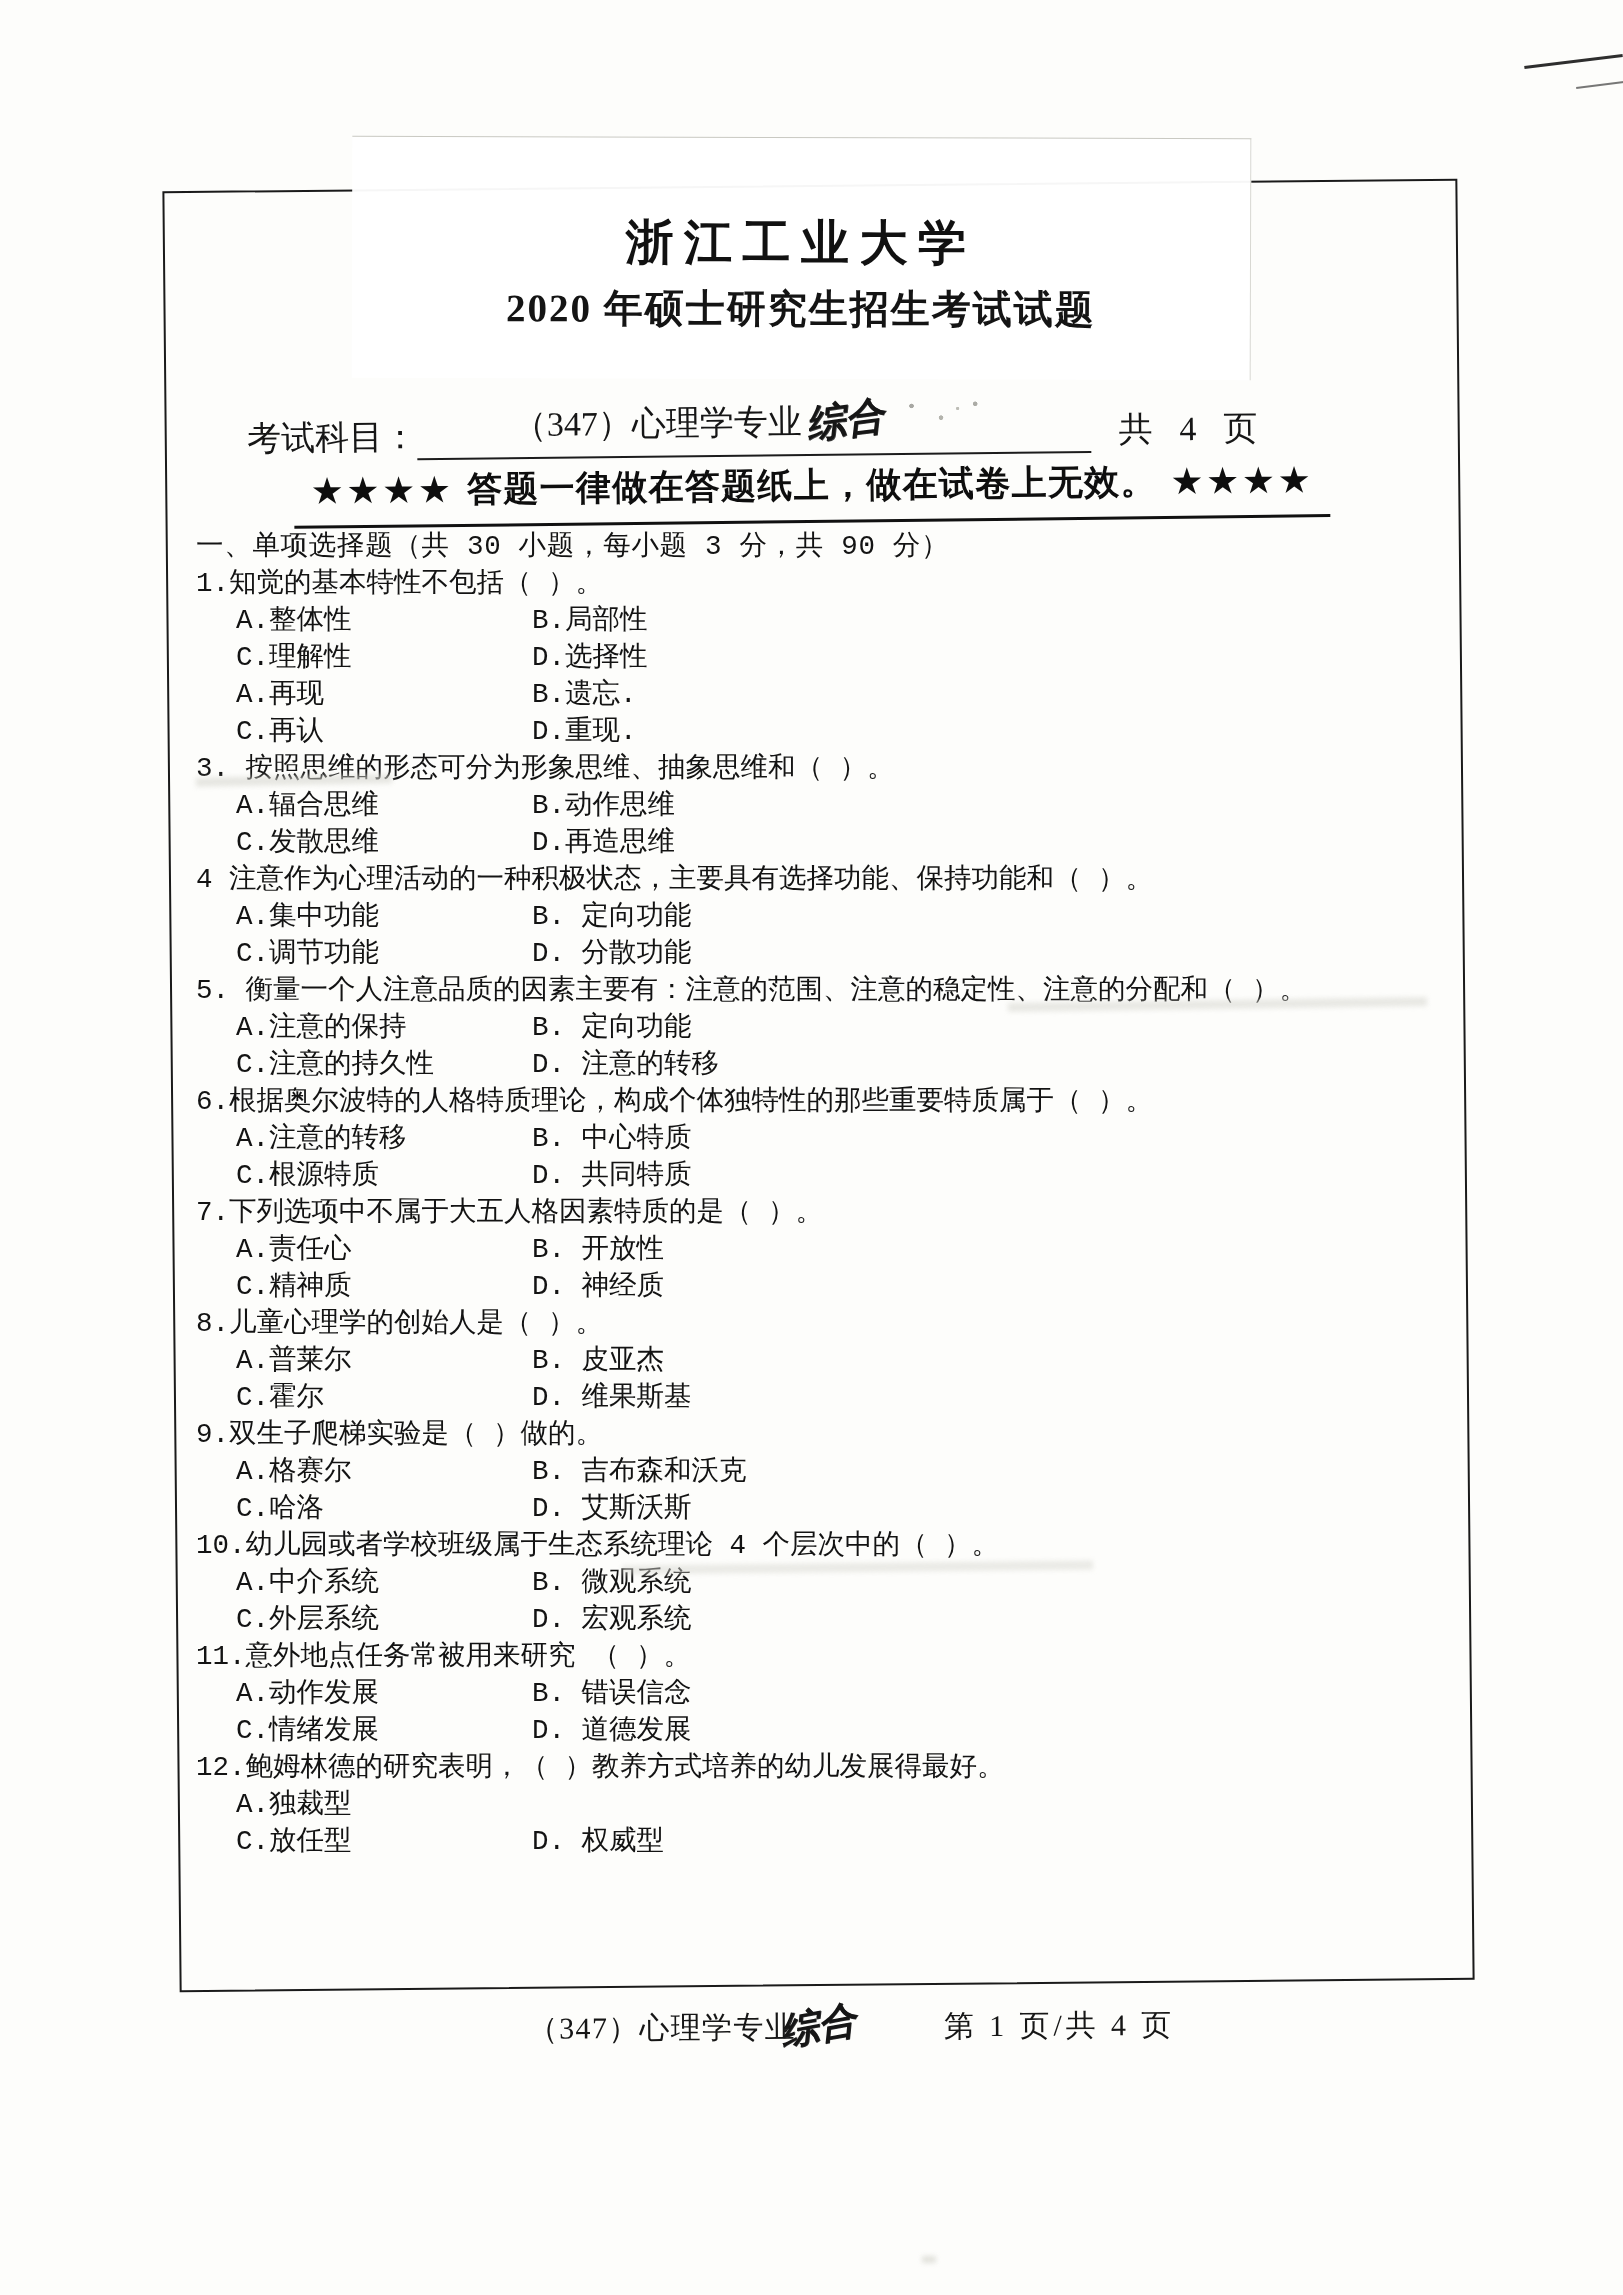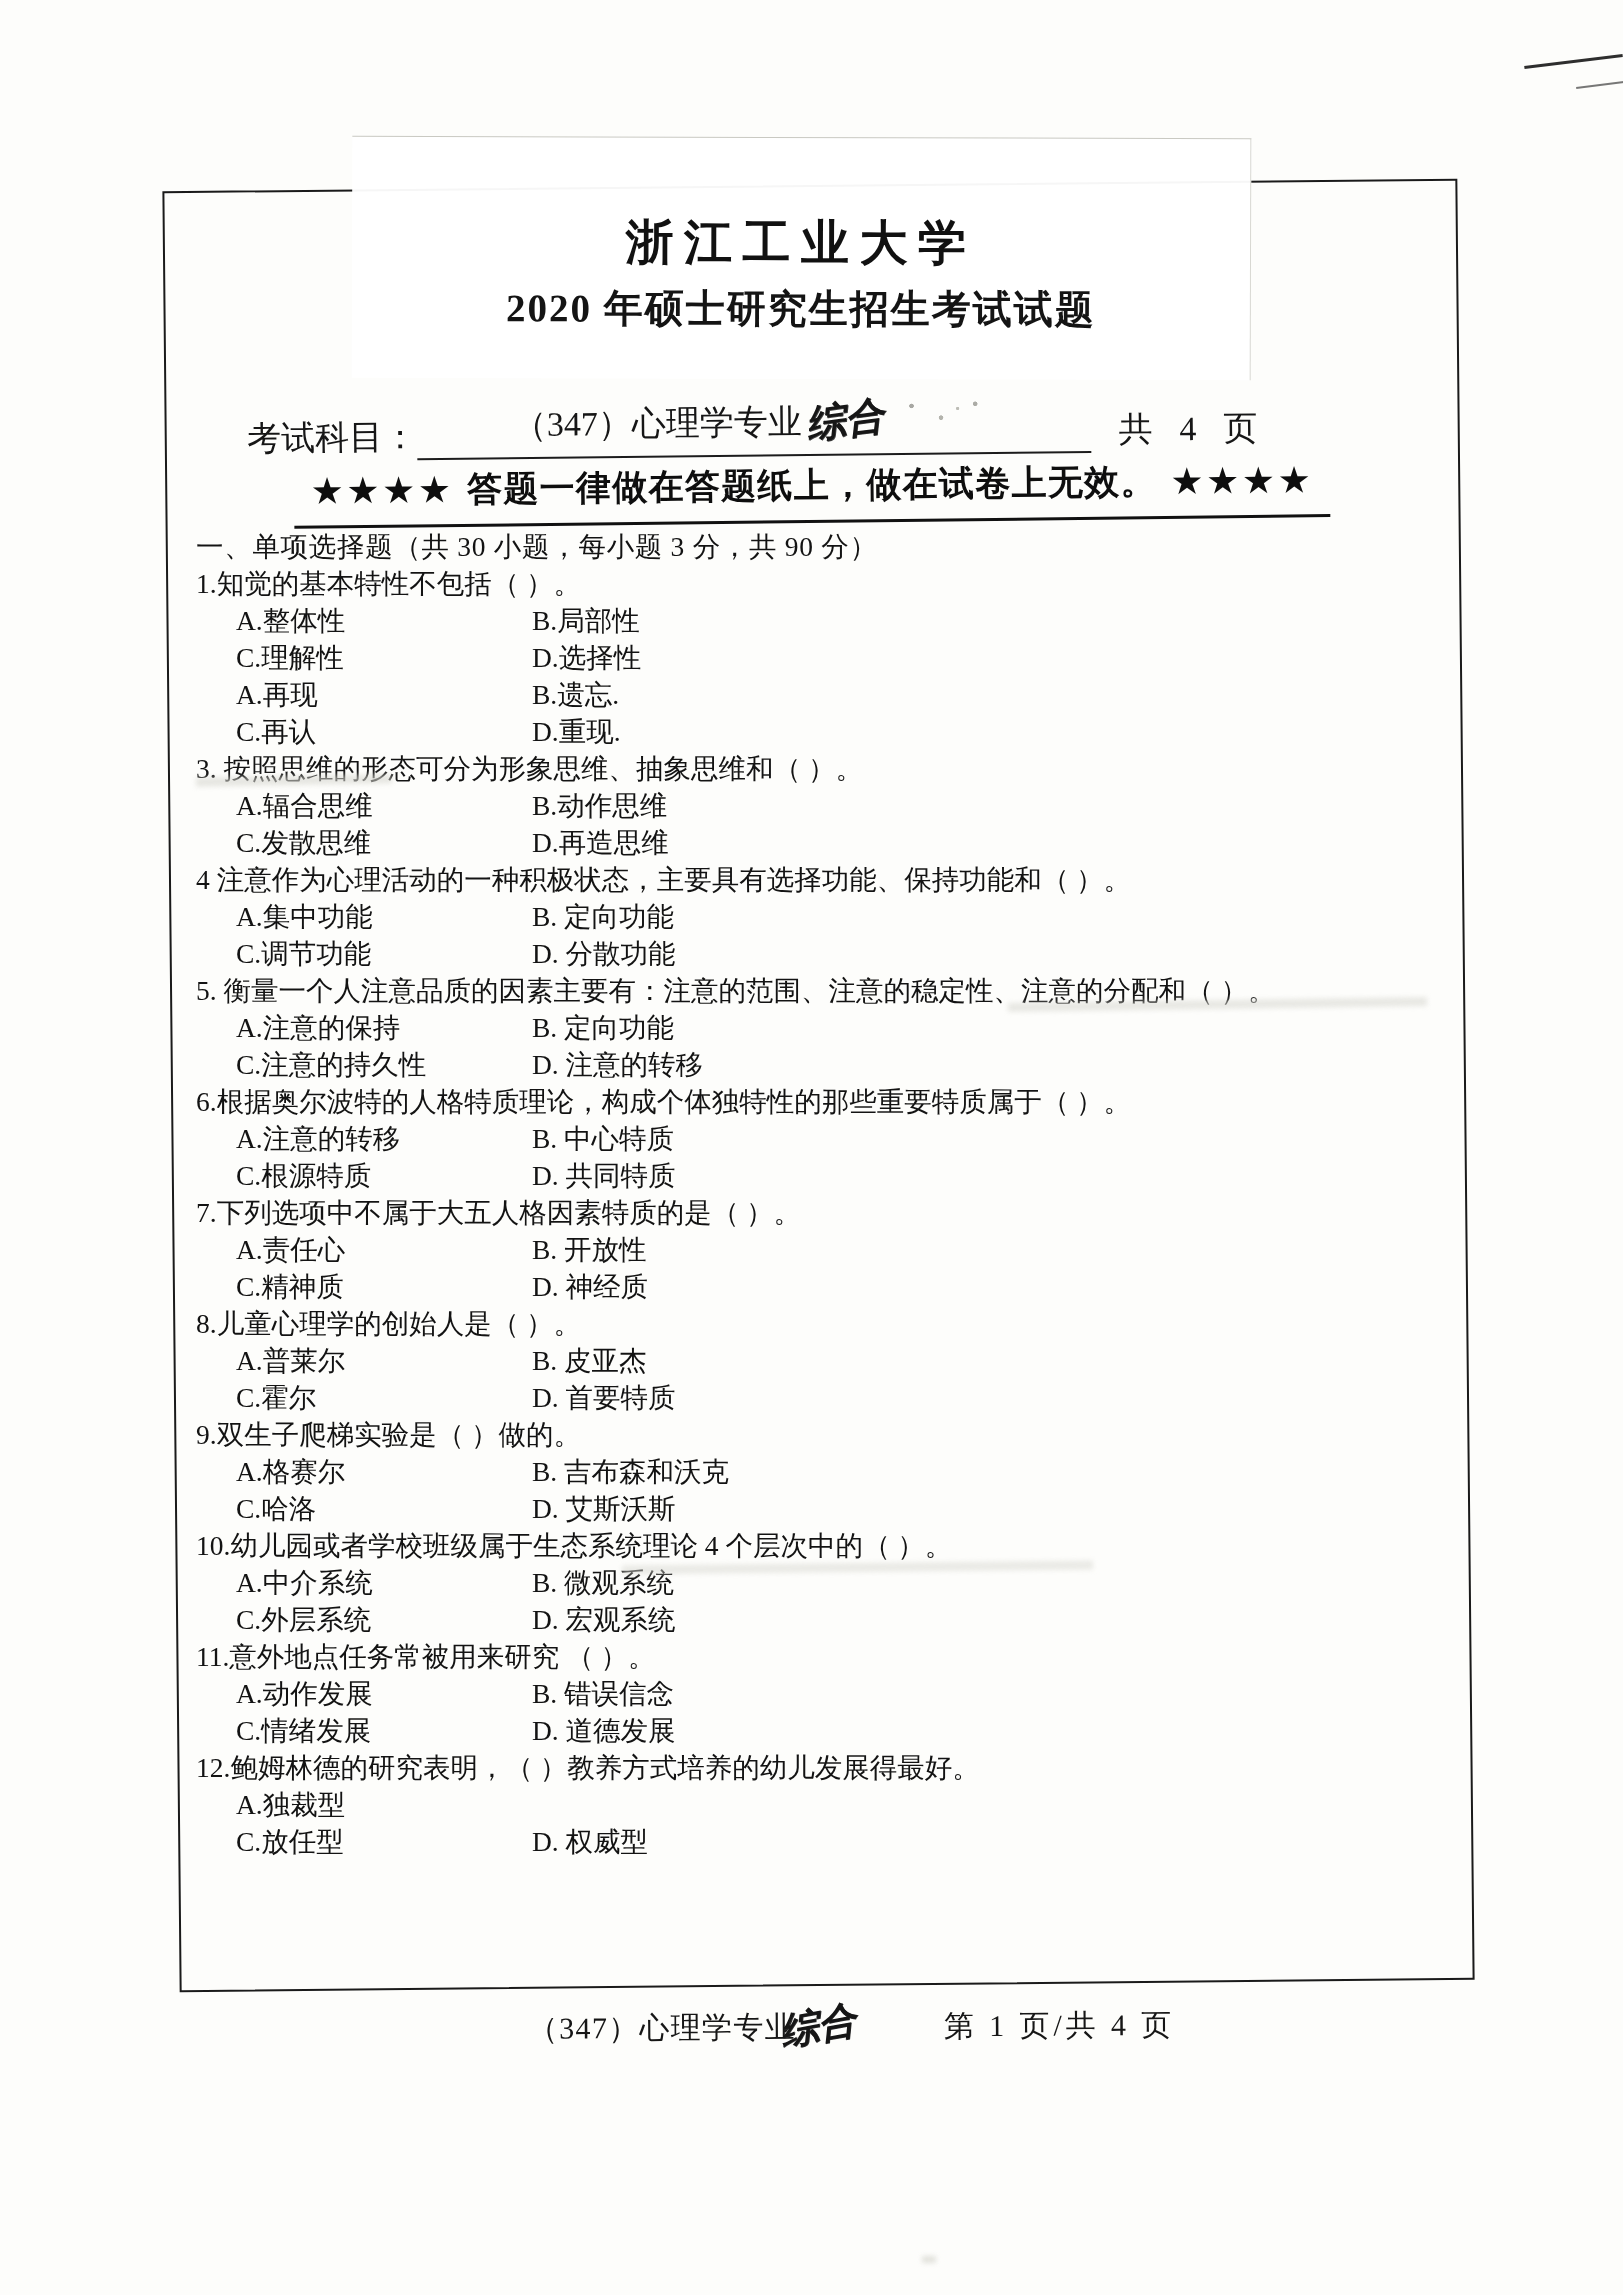--- a/index.html
+++ b/index.html
@@ -67,21 +67,21 @@
   .notice-text{
     display:inline-block;
     font-family:"DejaVu Sans","Liberation Sans",sans-serif;
     font-weight:700;font-size:35px;letter-spacing:1.3px;color:#0e0e0e;
     border-bottom:3.3px solid #111;padding:0 17px 10.5px 17px;
   }
   .stars{font-size:37px;letter-spacing:2.6px;vertical-align:-1.3px;}
   
   .content{
     position:absolute;left:196px;top:528px;width:1208px;
-    font-size:27.5px;line-height:37px;color:#131313;
+    font-size:27.5px;line-height:37px;color:#131313;font-family:Liberation Mono, monospace;
   }
   .section-heading{letter-spacing:0.7px;}
   .row{display:flex;margin-left:40px;}
   .cell-a{width:296px;flex:none;}
   .cell-b{flex:1;}
   
   .footer{
     position:absolute;top:1999px;left:0;width:1624px;height:79px;
     font-size:30px;transform:rotate(-0.35deg);
   }
@@ -213,21 +213,21 @@
     </div>
 
     <div class="q">
       <div class="stem">8.儿童心理学的创始人是（ ）。</div>
       <div class="row">
           <span class="cell-a">A.普莱尔</span>
           <span class="cell-b">B. 皮亚杰</span>
         </div>
       <div class="row">
           <span class="cell-a">C.霍尔</span>
-          <span class="cell-b">D. 首要特质</span>
+          <span class="cell-b">D. 维果斯基</span>
         </div>
     </div>
 
     <div class="q">
       <div class="stem">9.双生子爬梯实验是（ ）做的。</div>
       <div class="row">
           <span class="cell-a">A.格赛尔</span>
           <span class="cell-b">B. 吉布森和沃克</span>
         </div>
       <div class="row">

